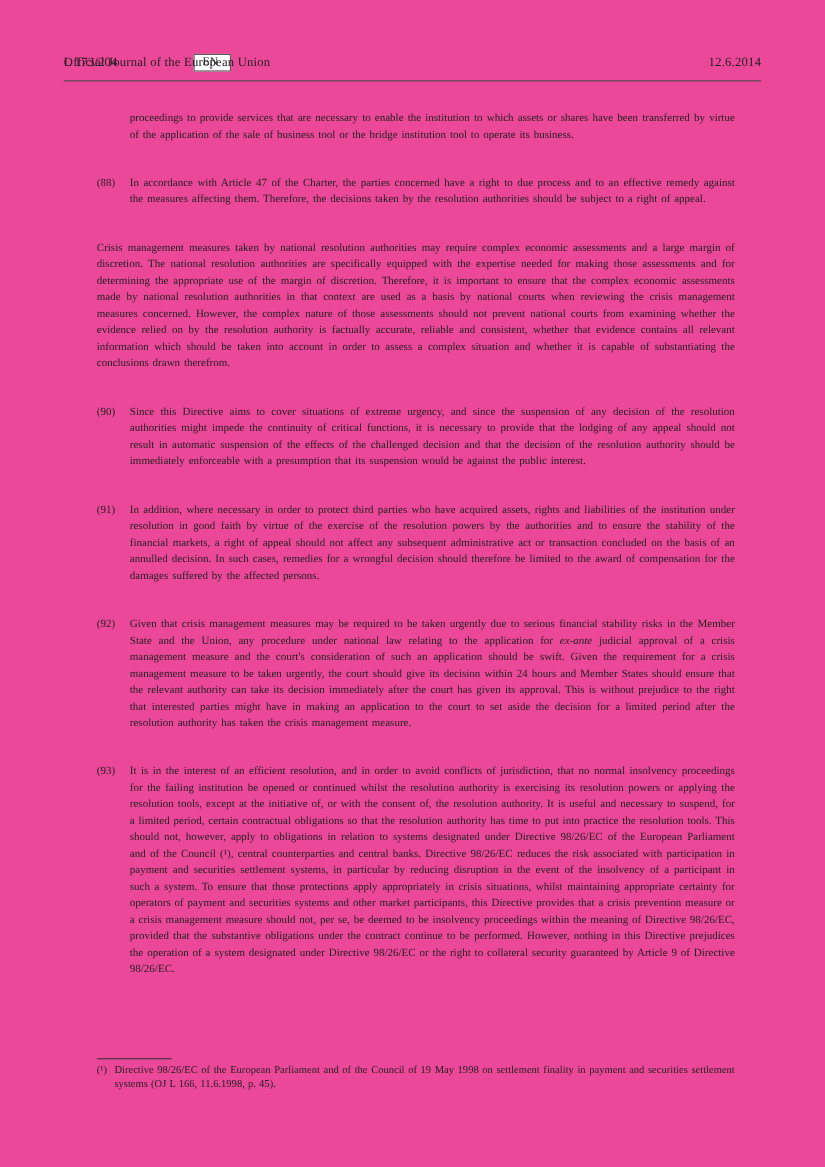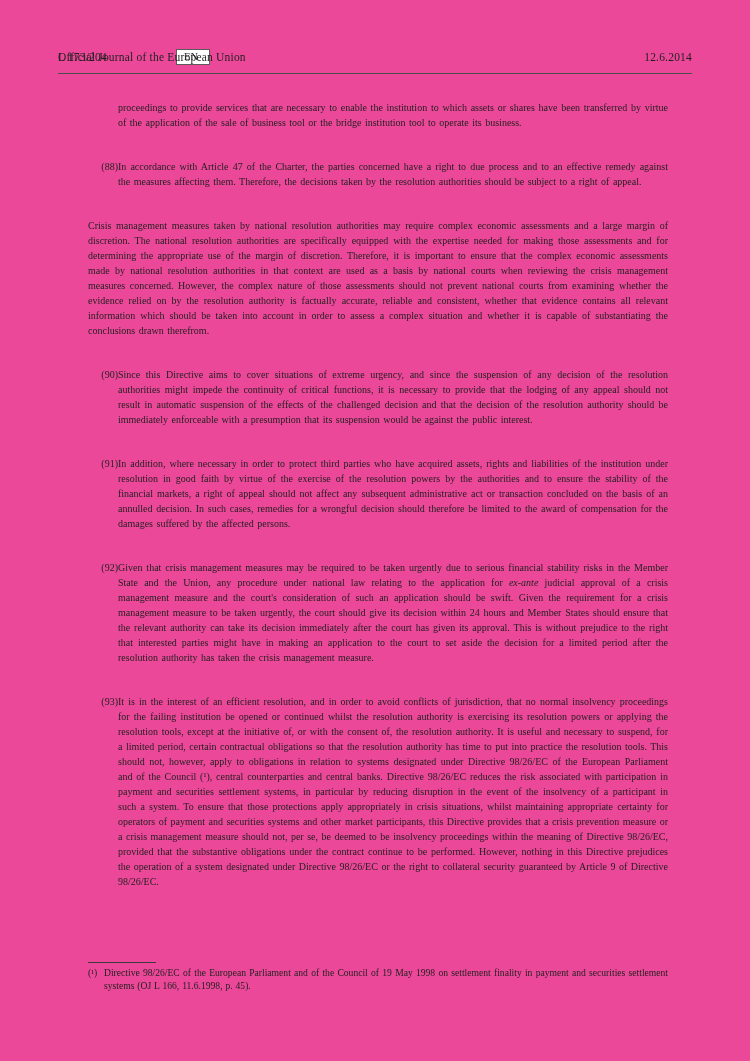--- a/index.html
+++ b/index.html
@@ -70,21 +70,21 @@
     width: 580px;
   }
   .recital {
     display: flex;
     margin-bottom: 29px;
     font-size: 10px;
     line-height: 15px;
   }
   .rec-num {
     flex: 0 0 30px;
-    text-align: right;
+    text-align: left;
   }
   .rec-text {
     flex: 1 1 auto;
     text-align: justify;
     word-spacing: 1px;
   }
   .rec-text .italic {
     font-style: italic;
   }
   

